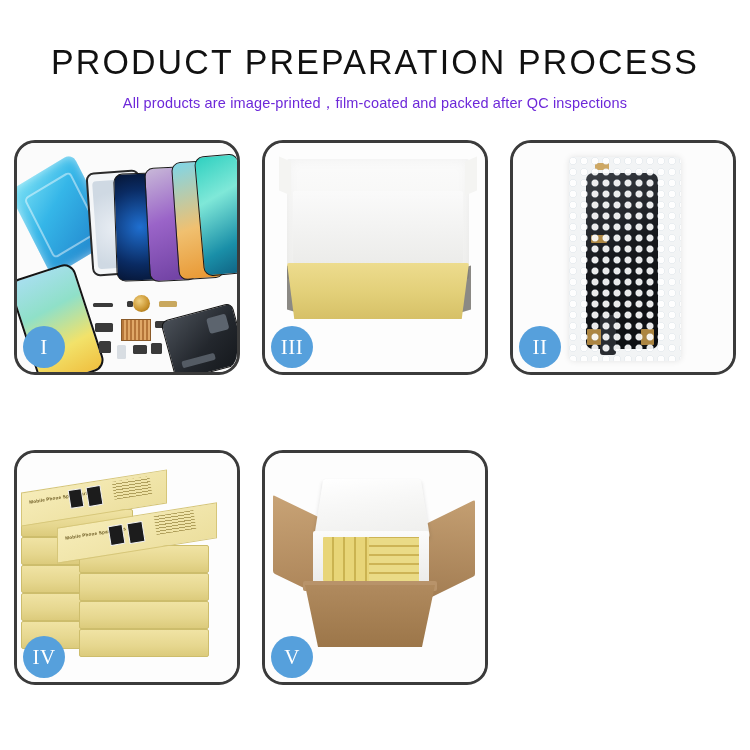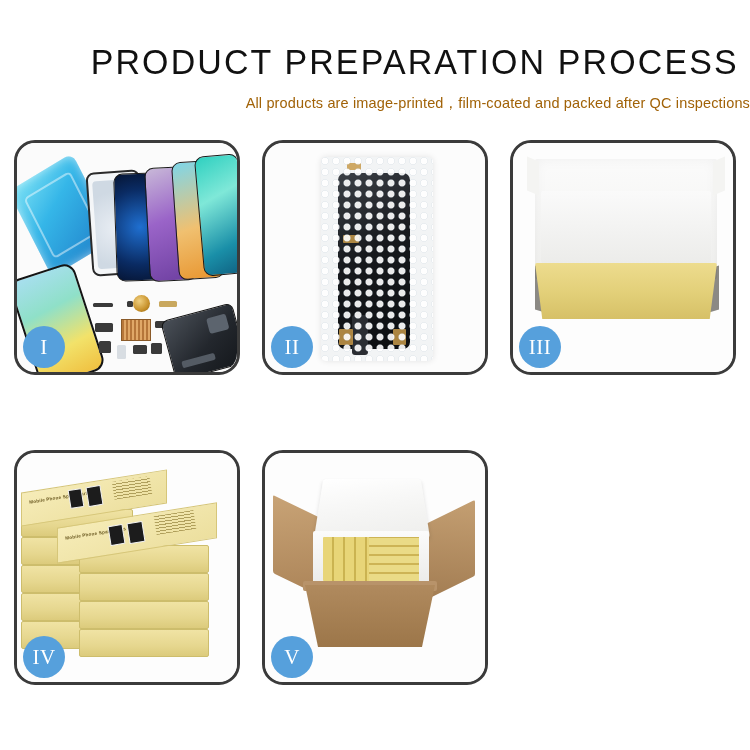--- a/index.html
+++ b/index.html
@@ -5,35 +5,35 @@
   * { box-sizing: border-box; margin: 0; padding: 0; }
   html, body {
     width: 750px; height: 750px;
     background: #ffffff;
     font-family: "Liberation Sans", sans-serif;
     overflow: hidden;
   }
   .page { position: relative; width: 750px; height: 750px; background: #fff; }
 
   
-  .header { position: absolute; top: 0; left: 0; width: 750px; text-align: right; }
+  .header { position: absolute; top: 0; left: 0; width: 750px; text-align: center; }
   .title {
     margin-top: 42px;
     font-size: 35px;
     font-weight: 500;
     letter-spacing: 2.2px;
     color: #111111;
     font-family: "Liberation Sans", sans-serif;
     transform: scaleX(0.97);
   }
   .subtitle {
     margin-top: 12px;
     font-size: 14.5px;
     font-weight: 400;
-    color: #a16207;
+    color: #6d28d9;
     letter-spacing: 0.15px;
   }
 
   
   .grid {
     position: absolute;
     top: 140px; left: 14px;
     width: 722px; height: 552px;
     display: grid;
     grid-template-columns: repeat(3, 226px);
@@ -346,43 +346,43 @@
           <div class="pt" style="left:58px; top:50px; width:11px; height:11px;"></div>
           <div class="pt" style="left:76px; top:46px; width:9px;  height:13px;"></div>
           <div class="pt" style="left:34px; top:8px;  width:6px;  height:6px;"></div>
         </div>
         <div class="backplate"></div>
       </div>
       <div class="badge">I</div>
     </div>
 
     <div class="panel">
+      <div class="panel-inner p3">
+        <div class="box3-lid"></div>
+        <div class="box3-foam"></div>
+        <div class="box3-fill"></div>
+        <div class="box3-edgeL"></div>
+        <div class="box3-edgeR"></div>
+        <div class="box3-base"></div>
+      </div>
+      <div class="badge">III</div>
+    </div>
+
+    <div class="panel">
       <div class="panel-inner p2">
         <div class="bubble-bag">
           <div class="screen-in"></div>
           <div class="tape" style="left:26px; top:6px;  width:14px; height:7px;"></div>
           <div class="tape" style="left:22px; top:78px; width:16px; height:8px;"></div>
           <div class="tape" style="left:18px; top:172px;width:14px; height:16px;"></div>
           <div class="tape" style="left:72px; top:172px;width:13px; height:16px;"></div>
           <div class="bubbles"></div>
         </div>
       </div>
       <div class="badge">II</div>
-    </div>
-
-    <div class="panel">
-      <div class="panel-inner p3">
-        <div class="box3-lid"></div>
-        <div class="box3-foam"></div>
-        <div class="box3-fill"></div>
-        <div class="box3-edgeL"></div>
-        <div class="box3-edgeR"></div>
-        <div class="box3-base"></div>
-      </div>
-      <div class="badge">III</div>
     </div>
 
     <div class="panel">
       <div class="panel-inner p4">
         <div class="stack">
 
           <div class="sbox" style="left:4px;  top:56px;  width:112px; height:28px;"></div>
           <div class="sbox" style="left:4px;  top:84px;  width:112px; height:28px;"></div>
           <div class="sbox" style="left:4px;  top:112px; width:112px; height:28px;"></div>
           <div class="sbox" style="left:4px;  top:140px; width:112px; height:28px;"></div>

